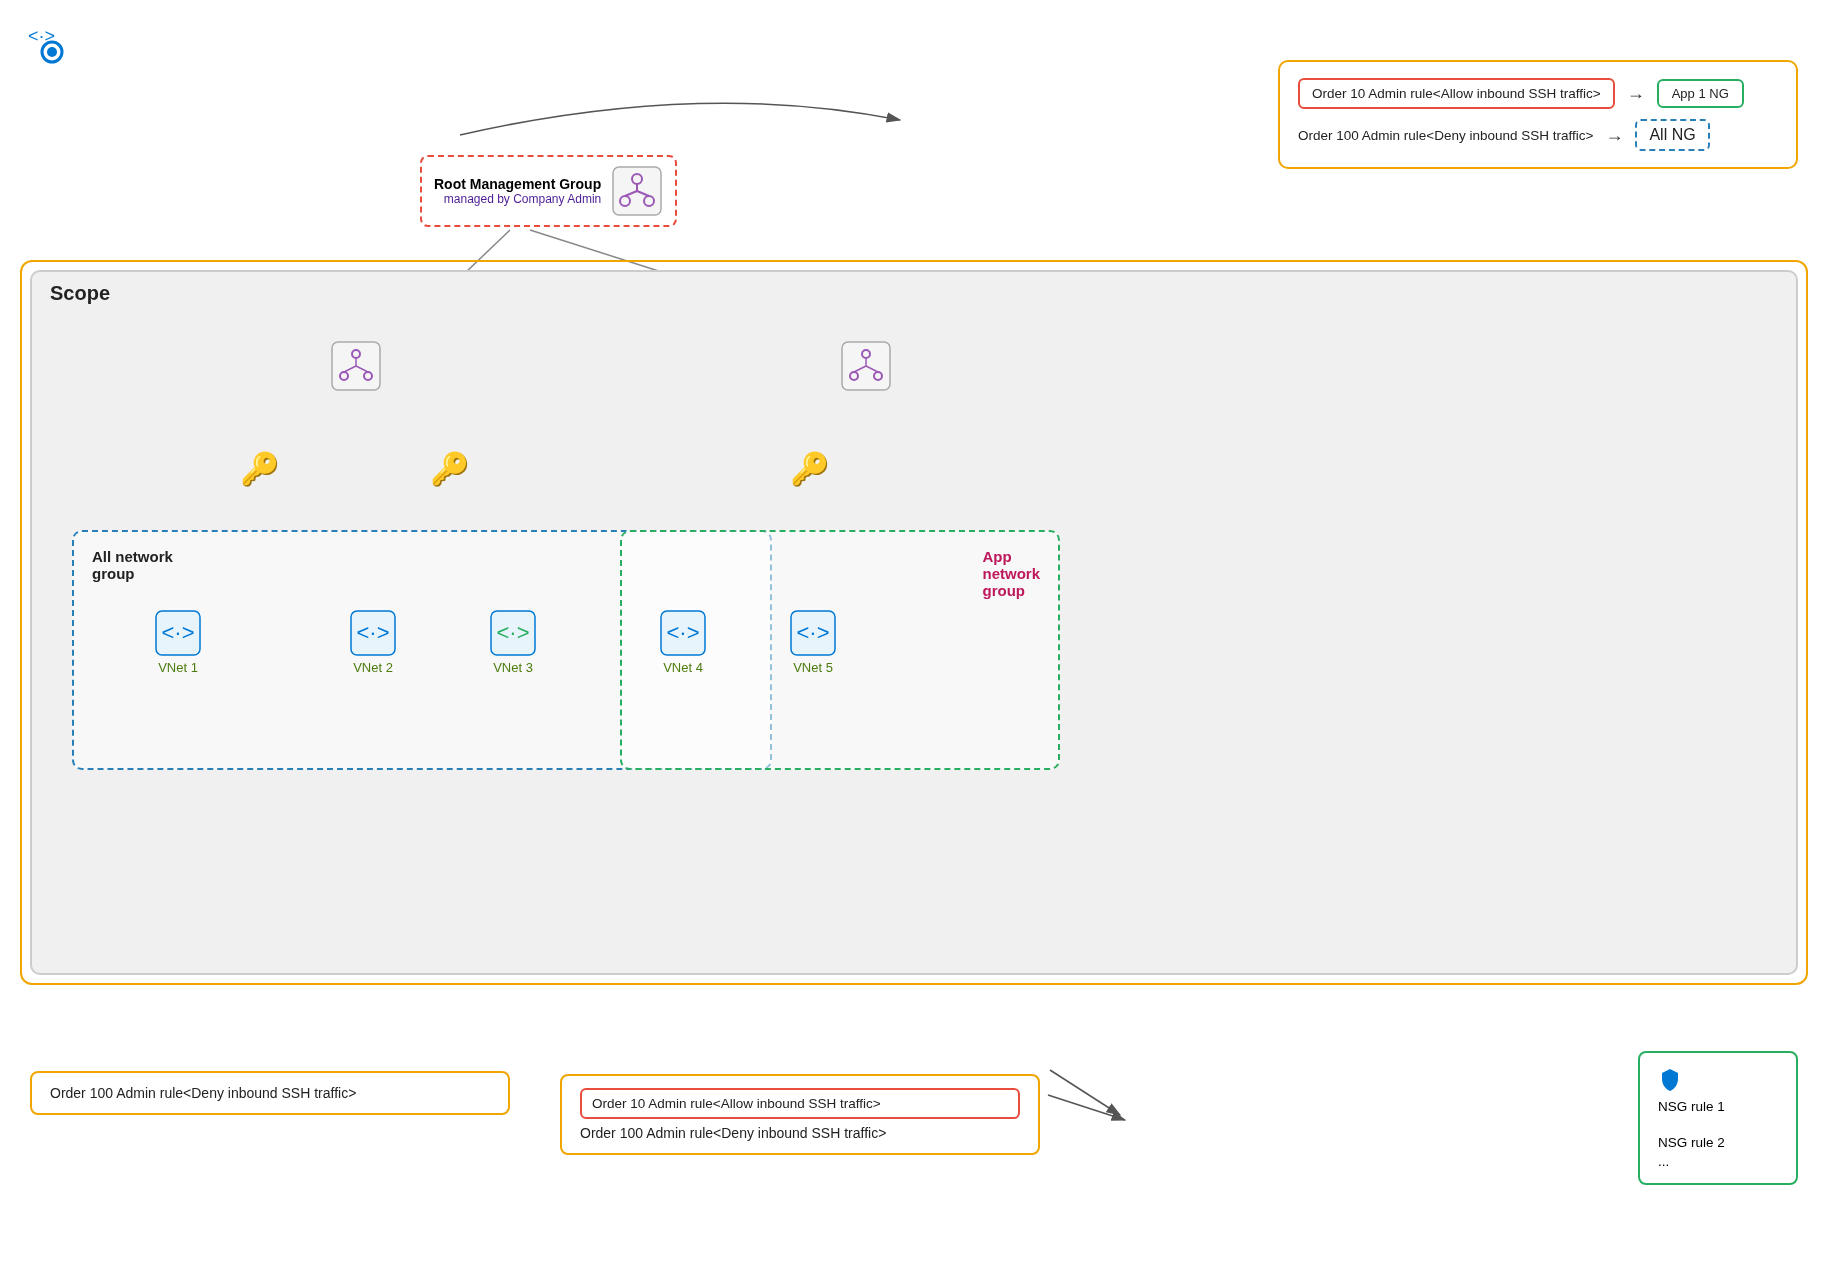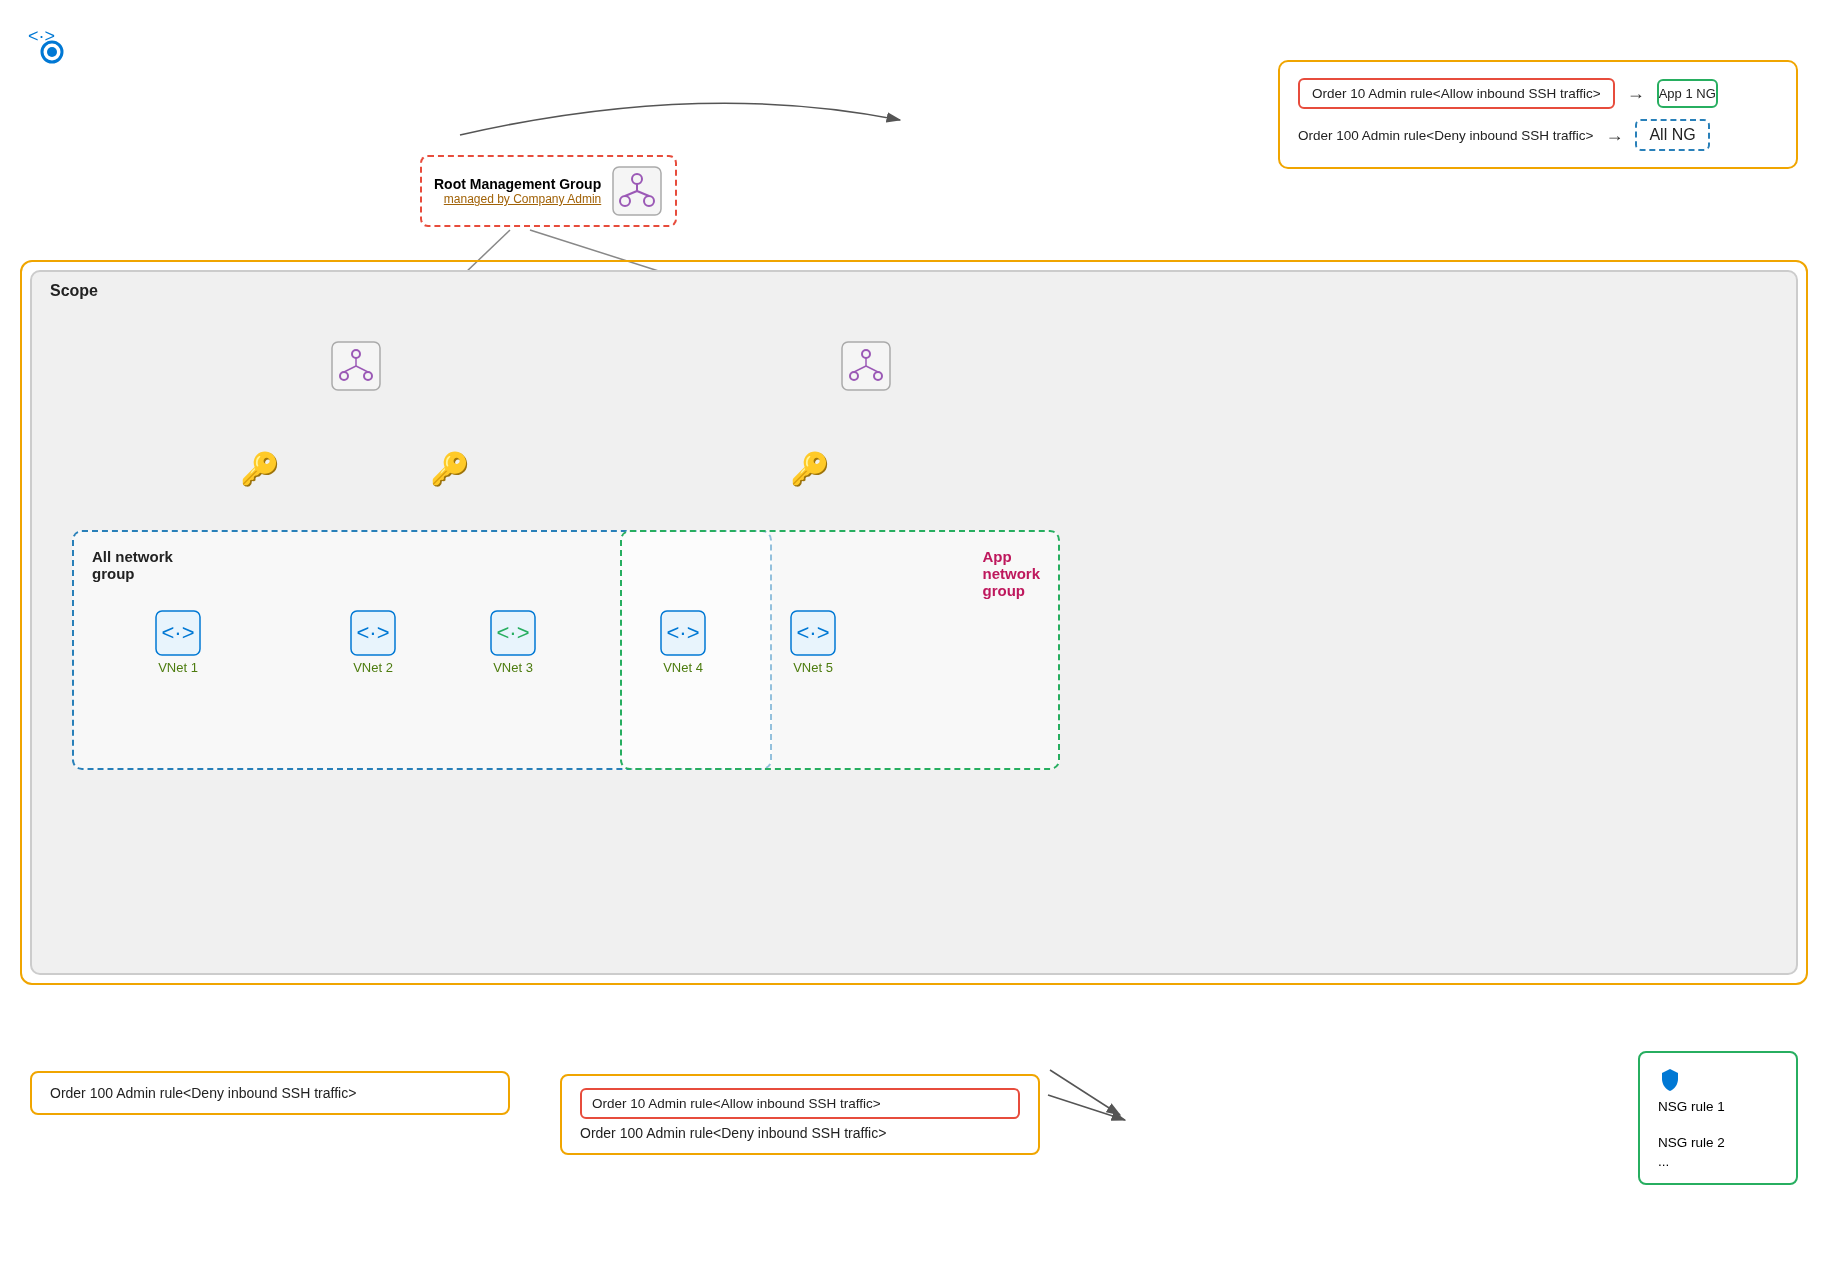--- a/index.html
+++ b/index.html
@@ -70,21 +70,21 @@
       color: #222;
       white-space: nowrap;
     }
     .arrow-right {
       font-size: 18px;
       color: #333;
     }
     .badge-green {
       border: 2.5px solid #27ae60;
       border-radius: 6px;
-      padding: 5px 0;
+      padding: 5px 13px;
       font-size: 13px;
       color: #222;
       background: #fff;
       white-space: nowrap;
       text-align: center;
     }
     .badge-blue {
       border: 2.5px dashed #2980b9;
       border-radius: 6px;
       padding: 5px 12px;
@@ -102,21 +102,21 @@
       right: 50px;
       bottom: 310px;
       background: #f0f0f0;
       border: 2px solid #ccc;
       border-radius: 10px;
     }
     .scope-label {
       position: absolute;
       top: 10px;
       left: 18px;
-      font-size: 16px;
+      font-size: 20px;
       font-weight: 700;
       color: #222;
     }
 
     
     .yellow-scope {
       position: absolute;
       top: 260px;
       left: 20px;
       right: 40px;
@@ -142,22 +142,21 @@
     }
     .root-mg-label {
       text-align: right;
     }
     .root-mg-label .title {
       font-weight: 700;
       font-size: 14px;
     }
     .root-mg-label .subtitle {
       font-size: 12px;
-      color: #a16207;
-      text-decoration: underline;
+      color: #4c1d95;
     }
 
     
     .sub-mg-left {
       position: absolute;
       top: 340px;
       left: 330px;
     }
     .sub-mg-right {
       position: absolute;

